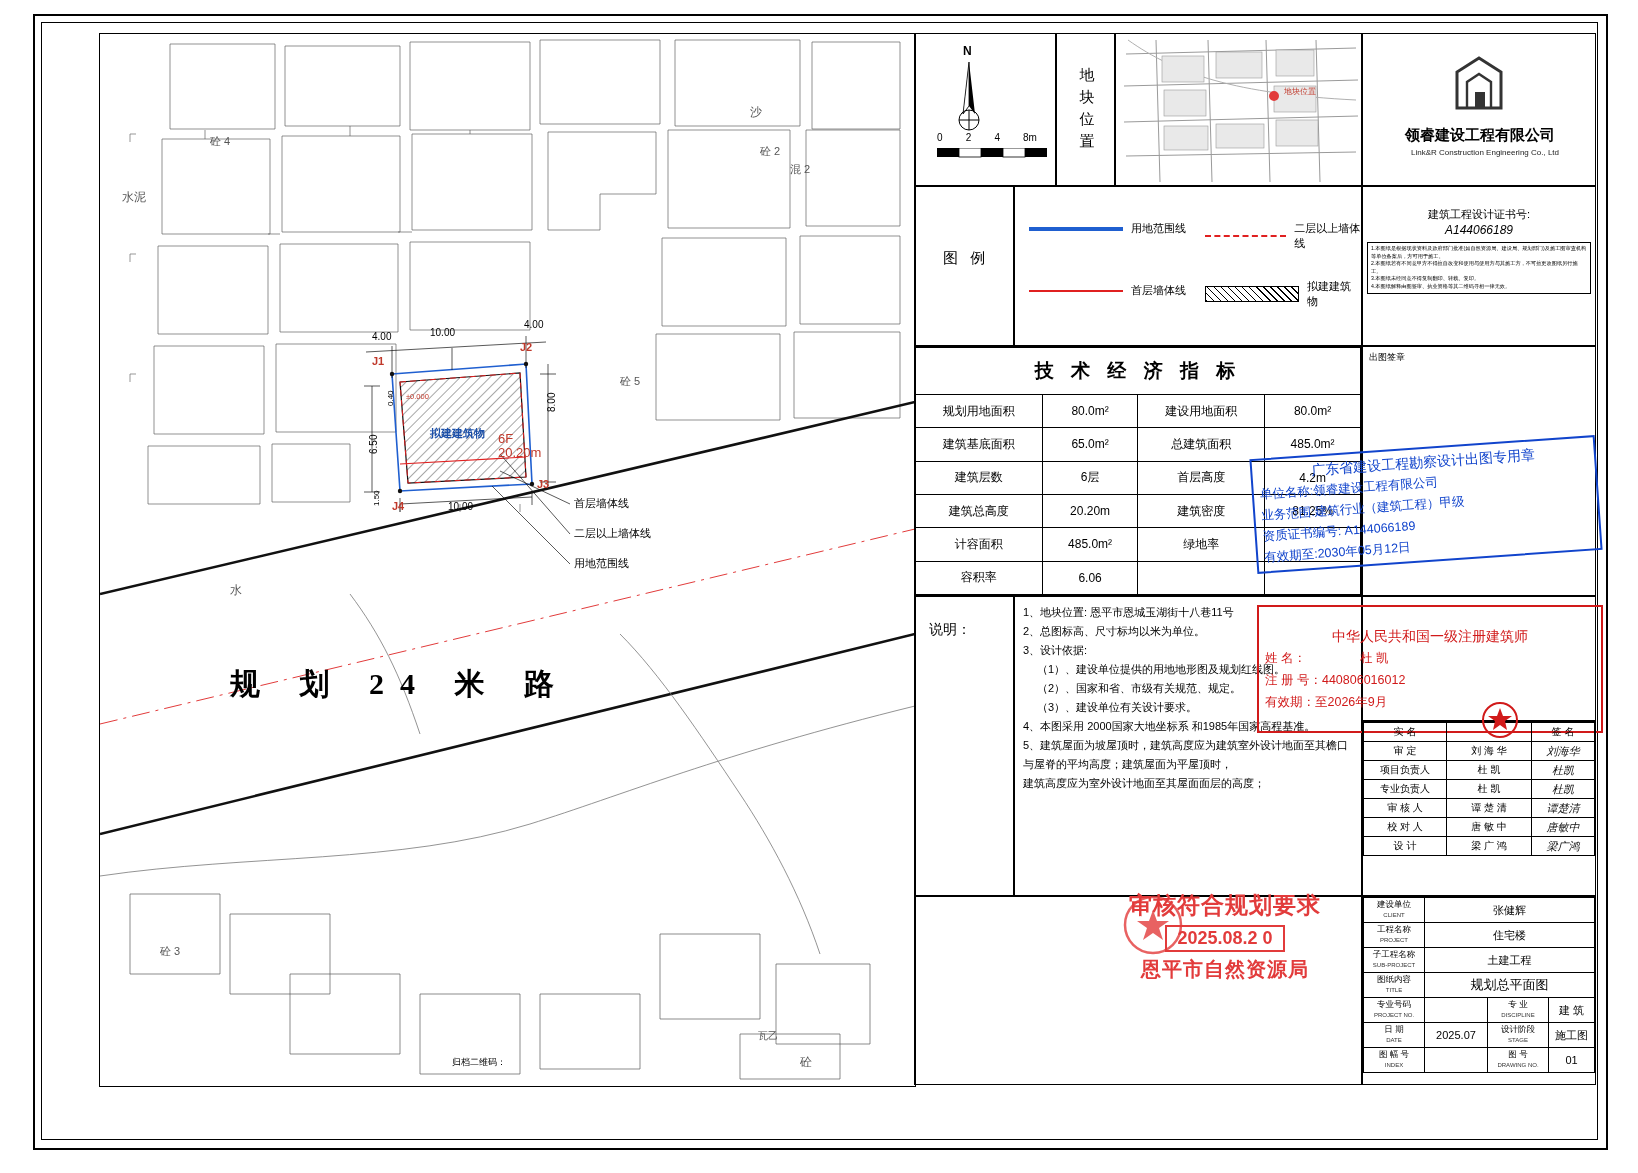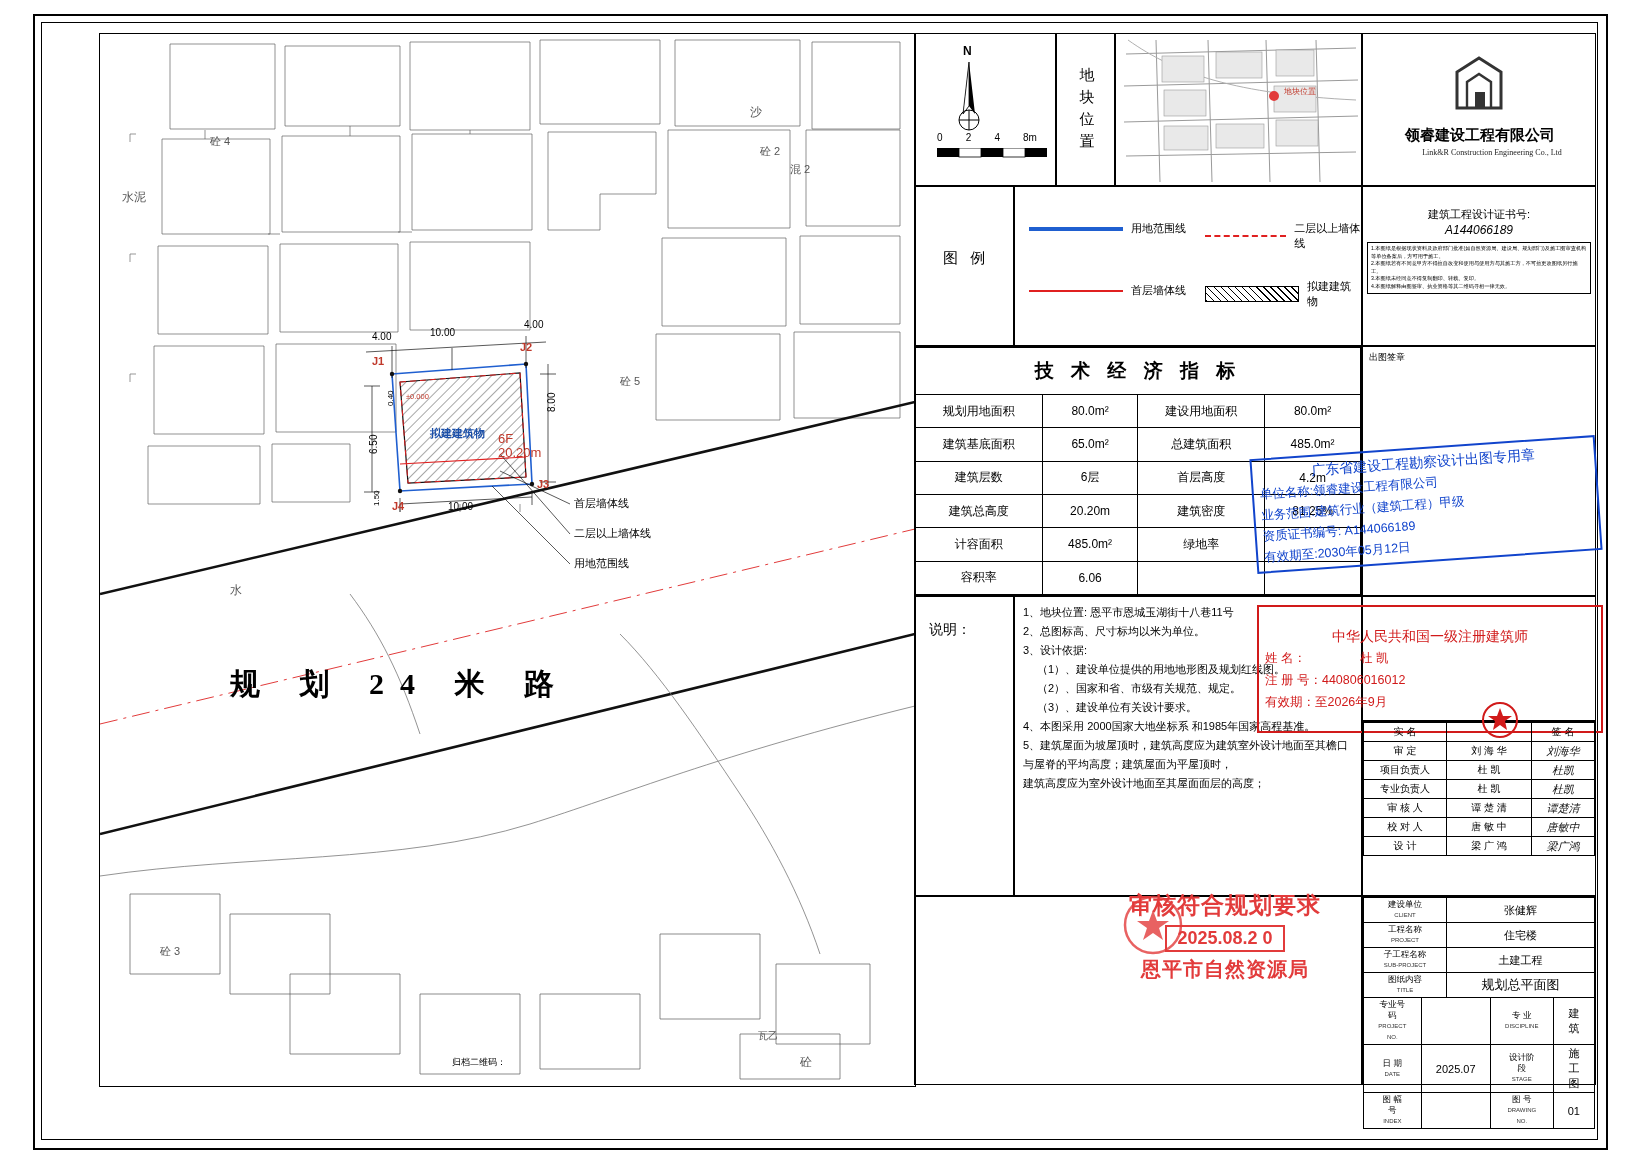--- a/index.html
+++ b/index.html
@@ -59,21 +59,21 @@
   .stamp-blue{position:absolute;border:2px solid #1144cc;color:#1144cc;font-size:12.5px;line-height:21px;padding:3px 6px;transform:rotate(-4deg);background:rgba(255,255,255,0.0);}
   .stamp-red{position:absolute;border:2px solid #d11a1a;color:#d11a1a;font-size:12.5px;line-height:22px;padding:18px 6px;background:rgba(255,255,255,0.0);}
   .stamp-approve{position:absolute;color:#e23b3b;text-align:center;}
   .stamp-approve .t1{font-size:23px;font-weight:bold;letter-spacing:1px;}
   .stamp-approve .t2{font-size:18px;font-weight:bold;border:2px solid #e23b3b;display:inline-block;padding:1px 10px;margin:4px 0;}
   .stamp-approve .t3{font-size:20px;font-weight:bold;letter-spacing:1px;}
 
   table.sign{width:100%;border-collapse:collapse;font-size:10px;}
   table.sign td{border:1px solid #000;height:18px;text-align:center;padding:0 2px;}
   table.tb{width:100%;border-collapse:collapse;font-size:10px;}
-  table.tb td{border:1px solid #000;padding:1px 14px;}
+  table.tb td{border:1px solid #000;padding:1px 3px;}
   .tb-k{font-size:8.5px;line-height:11px;text-align:center;width:54px;}
   .tb-k i{font-style:normal;font-size:6px;display:block;color:#333;}
   .tb-v{text-align:center;font-size:11px;}
 
   .seal-label{position:absolute;left:6px;top:4px;font-size:9px;}
   .sig{font-family:"Liberation Serif",serif;font-style:italic;font-size:11px;color:#111;}
   .qr{position:absolute;left:452px;top:1056px;font-size:9px;}
 </style>
 </head>
 <body>
@@ -276,21 +276,21 @@
       <div style="position:absolute;left:168px;top:52px;font-size:8px;color:#c0392b;">地块位置</div>
     </div>
 
     <div class="box logobox">
       <svg width="70" height="66" style="position:absolute;left:82px;top:18px;">
         <polygon points="12,56 12,20 34,6 56,20 56,56" fill="none" stroke="#333" stroke-width="3"></polygon>
         <path d="M22,56 L22,30 L34,22 L46,30 L46,56" fill="none" stroke="#333" stroke-width="2.4"></path>
         <path d="M30,56 L30,40 L40,40 L40,56" fill="#333"></path>
       </svg>
       <div class="logo-name" style="position:absolute;left:0;top:92px;width:234px;">领睿建设工程有限公司</div>
-      <div class="logo-sub" style="position:absolute;left:12px;top:114px;width:234px;font-family:Liberation Serif, serif;">Link&amp;R Construction Engineering Co., Ltd</div>
+      <div class="logo-sub" style="position:absolute;left:5px;top:114px;width:234px;">Link&amp;R Construction Engineering Co., Ltd</div>
     </div>
 
     <div class="box legendlabel">
       <div class="legend-title">图 例</div>
     </div>
 
     <div class="box legendbox">
       <div class="lg-row" style="left:14px;top:34px;">
         <span class="lg-line" style="border-top:4px solid #1f5fd0;"></span>
         <span>用地范围线</span>

